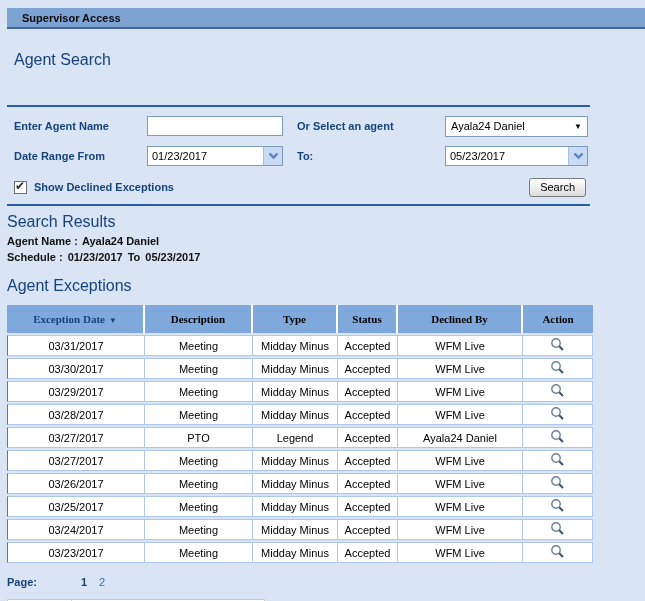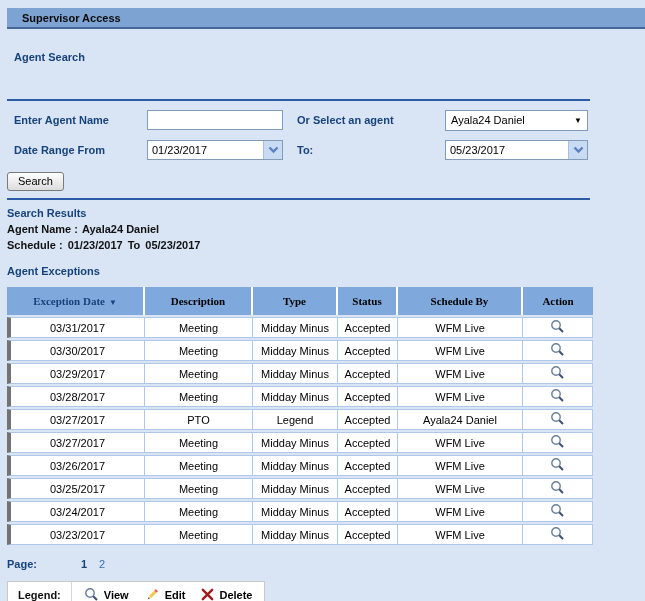--- a/index.html
+++ b/index.html
@@ -14,21 +14,21 @@
   .titlebar {
     margin:8px 0 0 7px; height:21px;
     background:#7CA3D2;
     border-bottom:2px solid #44679C;
     display:flex; align-items:center; padding-left:15px;
     font-weight:bold; color:#0A0A0A;
   }
   
   .content { margin-left:7px; width:583px; }
   .section-heading {
-    color:#17437C; font-weight:bold; font-size:11px;
+    color:#17437C; font-weight:normal; font-size:16px;
   }
   .agent-search-heading { margin-top:22px; padding-left:7px; }
   
   .form-section {
     margin-top:36px;
     border-top:2px solid #2B5BA6;
     border-bottom:2px solid #2B5BA6;
     padding:4px 0 3px 0;
   }
   .form-row { display:flex; align-items:center; height:30px; }
@@ -98,21 +98,21 @@
     border-right:2px solid #FFFFFF; text-align:center;font-family:Liberation Serif, serif;
   }
   table.exceptions th:first-child { color:#17437C; }
   table.exceptions th:last-child { border-right:none; }
   .sort-arrow { font-size:8px; color:#17437C; margin-left:4px; }
   table.exceptions td {
     background:#FFFFFF; height:20px; text-align:center;
     border-top:1px solid #AFC7E8; border-bottom:1px solid #AFC7E8;
     border-right:1px solid #AFC7E8; overflow:hidden;
   }
-  table.exceptions td:first-child { border-left:4px solid #737373; }
+  table.exceptions td:first-child { border-left:1px solid #737373; }
   .action-view { display:inline-flex; cursor:pointer; }
   
   .page-row { margin:11px 0 0 7px; display:flex; align-items:center;gap:32px; }
   .page-label { color:#17437C; font-weight:bold; margin-right:12px; }
   .page-num { margin-right:12px; color:#3A6CB8; cursor:pointer; }
   .page-num.current { color:#17437C; font-weight:bold; cursor:default; }
   
   .legend {
     margin:11px 0 0 7px; display:inline-flex; align-items:stretch;
     background:#fff; border:1px solid #C9C9C9; height:27px;
@@ -172,20 +172,24 @@
         <span class="combo-value">05/23/2017</span>
         <span class="combo-btn">
           <svg width="11" height="8" viewBox="0 0 11 8">
               <path d="M1.5 1.5 L5.5 5.5 L9.5 1.5" fill="none" stroke="#5B82C0" stroke-width="2.4"></path>
             </svg>
         </span>
       </div>
     </div>
 
     <div class="row3">
+      <span class="checkbox-wrap">
+        <span class="checkbox checked"></span>
+        <span class="checkbox-label">Show Declined Exceptions</span>
+      </span>
       <button class="search-btn">Search</button>
     </div>
 
   </div>
 
   <div class="section-heading results-heading">Search Results</div>
 
   <div class="result-line">
     <span class="lbl">Agent Name :</span><span>Ayala24 Daniel</span>
   </div>
@@ -205,21 +209,21 @@
     <col style="width:60px">
       <col style="width:125px">
       <col style="width:70px">
   </colgroup>
   <thead>
     <tr>
         <th><span>Exception Date</span><span class="sort-arrow">▼</span></th>
         <th><span>Description</span></th>
         <th><span>Type</span></th>
         <th><span>Status</span></th>
-        <th><span>Schedule By</span></th>
+        <th><span>Declined By</span></th>
         <th><span>Action</span></th>
       </tr>
   </thead>
   <tbody>
       <tr>
         <td>03/31/2017</td>
         <td>Meeting</td>
         <td>Midday Minus</td>
         <td>Accepted</td>
         <td>WFM Live</td>

